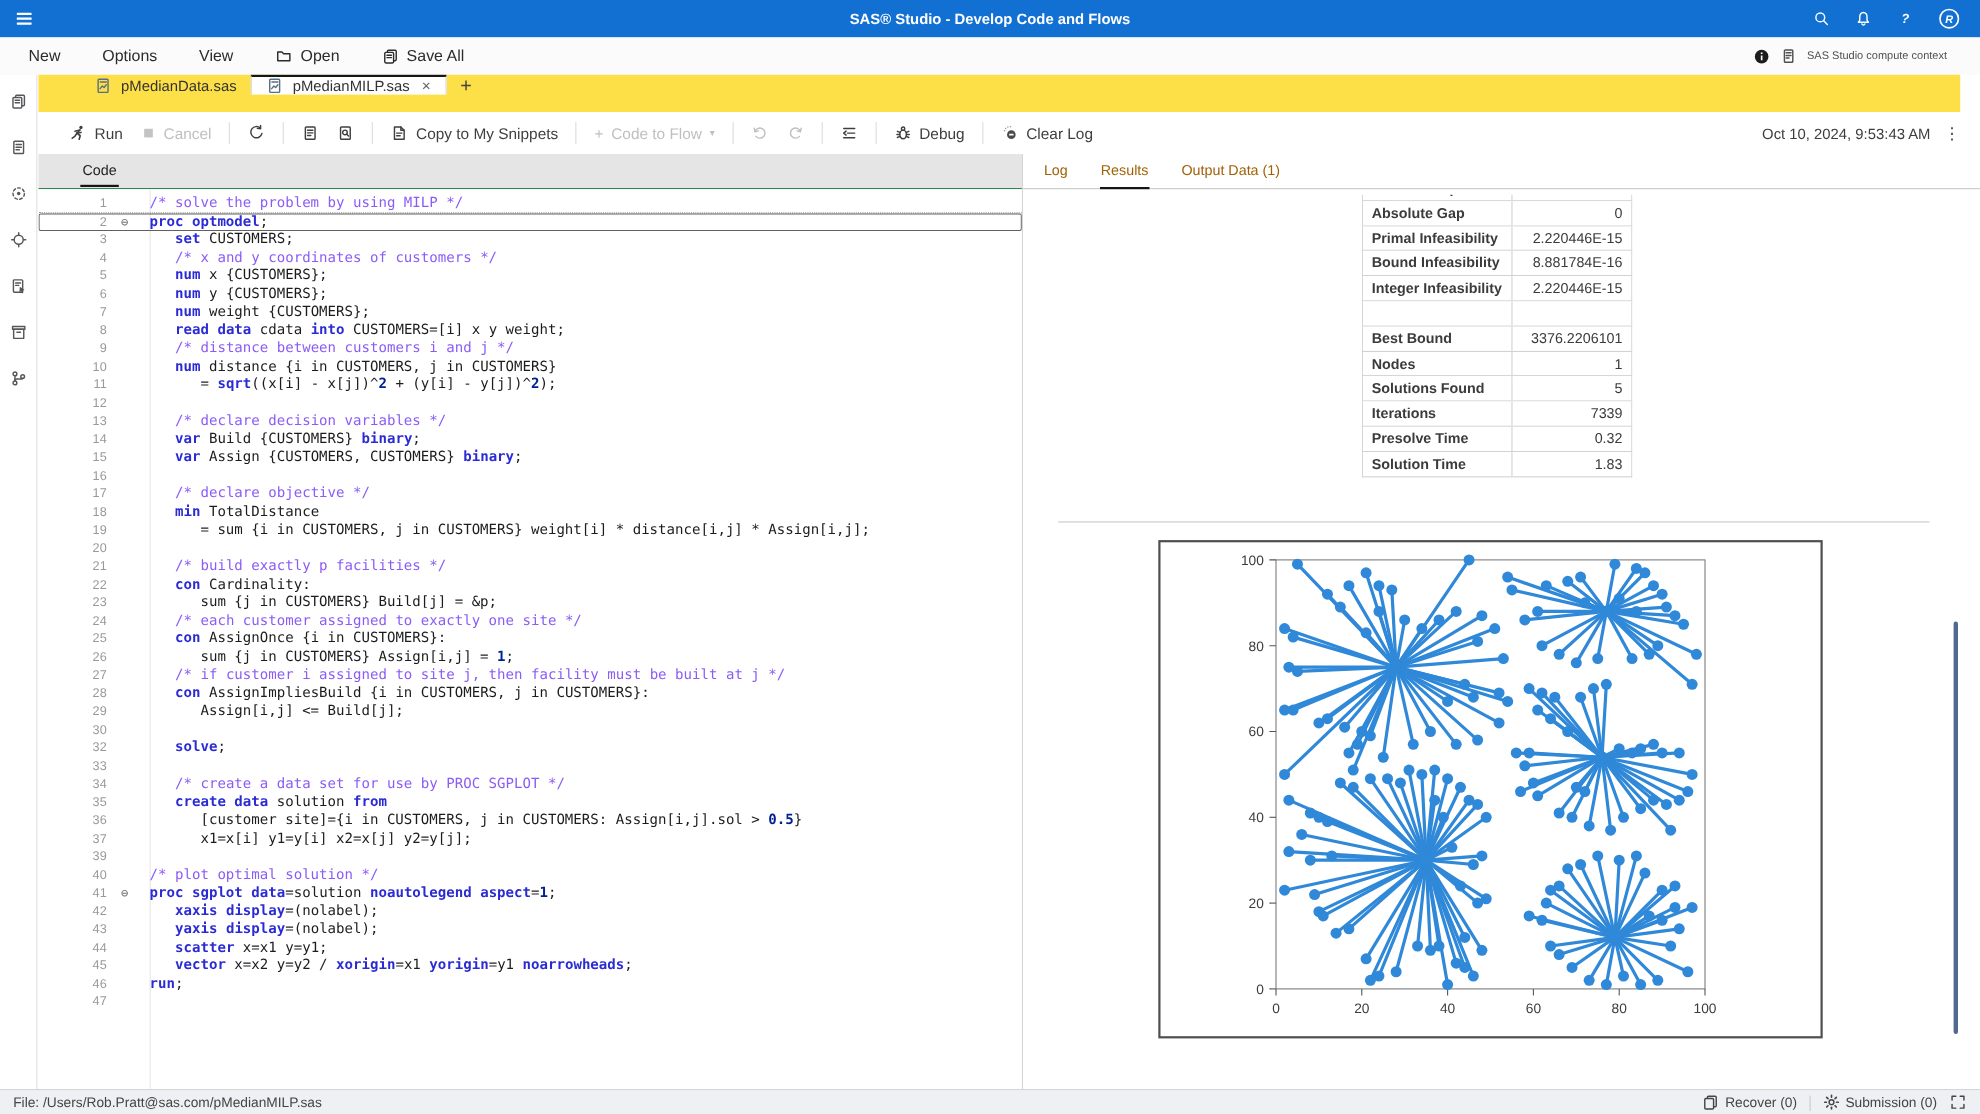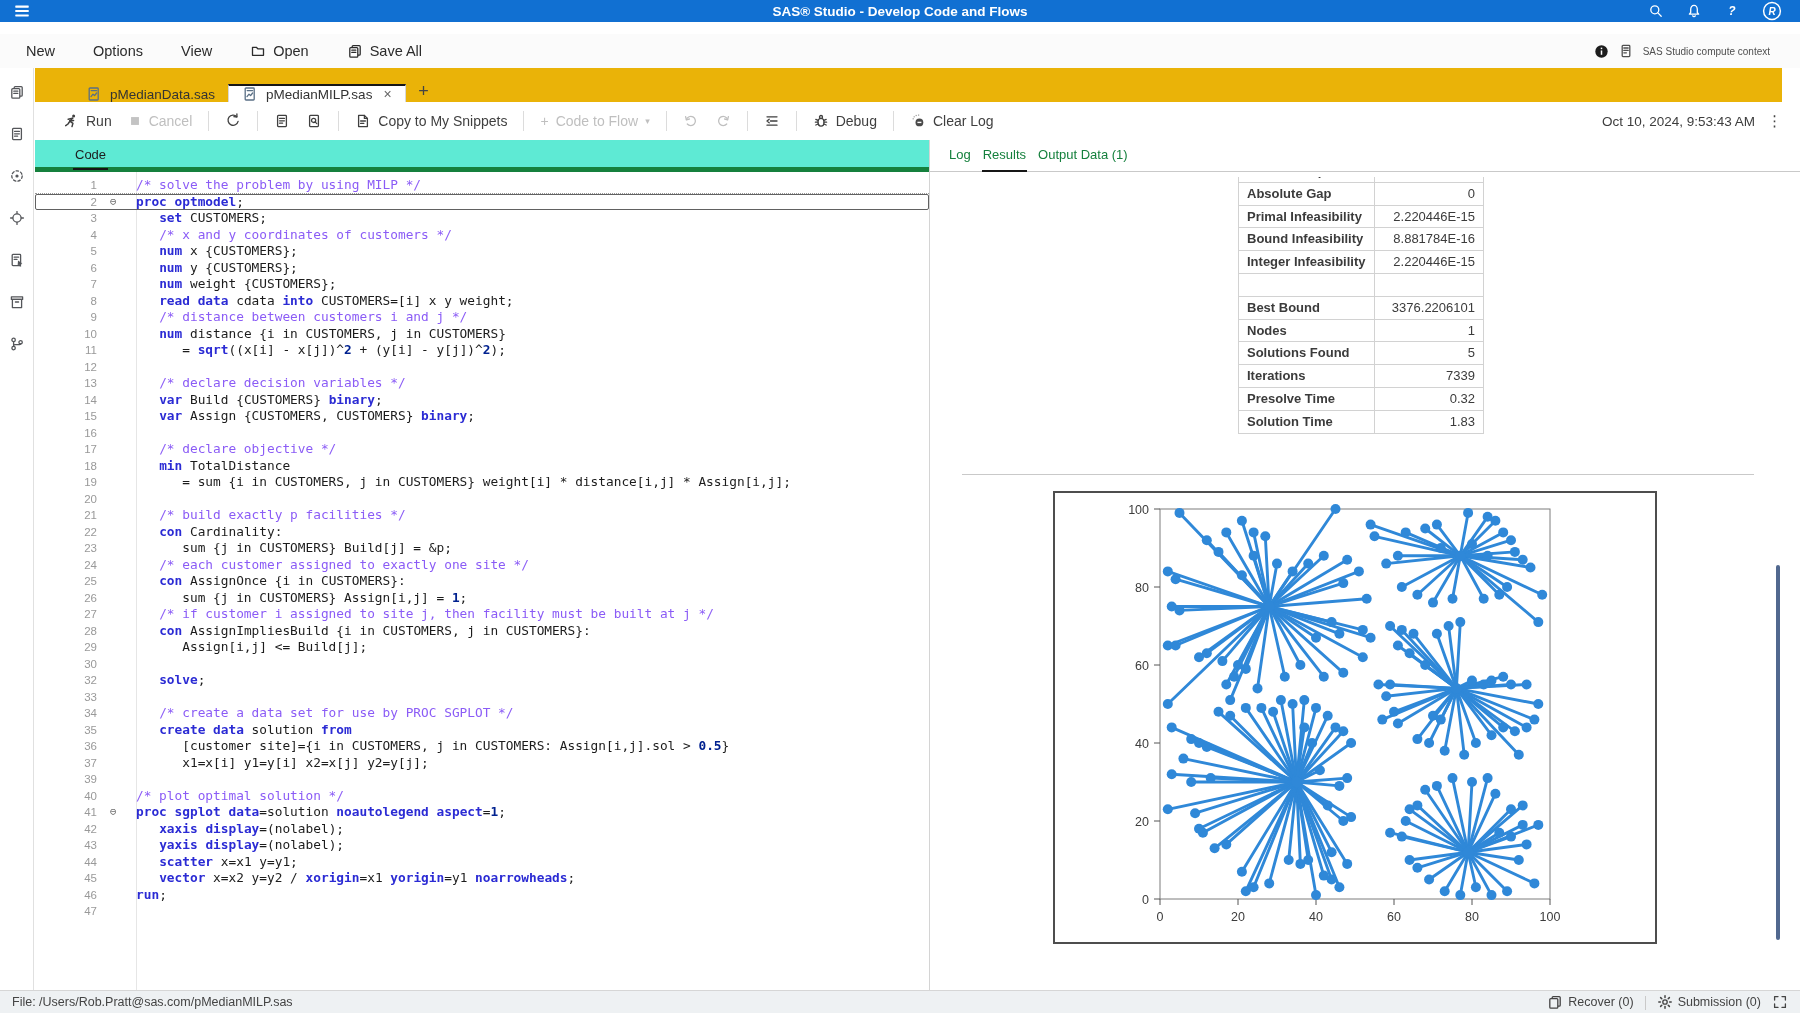--- a/index.html
+++ b/index.html
@@ -2,77 +2,77 @@
 <html><head>
 <meta charset="utf-8">
 <style>
   html,body{margin:0;padding:0}
   body{width:1800px;height:1013px;position:relative;overflow:hidden;background:#fff;
        font-family:"Liberation Sans",sans-serif;color:#222}
   svg{display:block}
   .ic{display:inline-flex;align-items:center;justify-content:center}
 
   
-  .titlebar{position:absolute;left:0;top:0;right:0;height:22px;background:#1170d2;display:flex;align-items:center;color:#fff}
+  .titlebar{position:absolute;left:0;top:0;right:0;height:34px;background:#1170d2;display:flex;align-items:center;color:#fff}
   .hamburger{width:44px;display:flex;justify-content:center;cursor:pointer}
   .t-title{position:absolute;left:0;right:0;text-align:center;font-size:13.5px;font-weight:bold;pointer-events:none}
   .t-right{margin-left:auto;display:flex;align-items:center;gap:22px;padding-right:18px;z-index:2}
 
   
   .menubar{position:absolute;left:0;top:34px;right:0;height:34px;background:#fbfbfb;display:flex;align-items:center;font-size:14.5px;color:#2b2b2b}
   .m-item{display:flex;align-items:center;gap:7px;padding:0 19px;cursor:pointer;height:100%}
   .m-item:first-child{padding-left:26px}
   .m-right{margin-left:auto;display:flex;align-items:center;gap:9px;padding-right:30px;font-size:10px;color:#4f4f4f}
 
   
   .rail{position:absolute;left:0;top:68px;bottom:23px;width:34px;background:#fff;border-right:1px solid #e0e0e0;
         display:flex;flex-direction:column;align-items:center;padding-top:16px;gap:26px;color:#54565a;box-sizing:border-box}
   .rail .ic{cursor:pointer}
   .splitter-dots{position:absolute;left:37px;top:512px;color:#8a8a8a;font-size:13px;line-height:6px;letter-spacing:0;cursor:col-resize}
 
   
-  .tabstrip{position:absolute;left:35px;top:68px;right:18px;height:34px;background:#eab308;display:flex;align-items:flex-end;padding-left:38px;box-sizing:border-box}
+  .tabstrip{position:absolute;left:35px;top:68px;right:18px;height:34px;background:#fde047;display:flex;align-items:flex-start;padding-left:38px;box-sizing:border-box}
   .tab{display:flex;align-items:center;gap:8px;padding:0 13px;font-size:13.5px;color:#333;cursor:pointer;
        border-top:2px solid transparent;box-sizing:border-box}
   .tab.active{background:#fff;border-top:2px solid #161616;border-left:1px solid #d8d8d8;border-right:1px solid #d8d8d8}
   .tab .x{color:#666;font-size:14px;margin-left:3px}
   .tab-add{width:36px;display:flex;align-items:center;justify-content:center;font-size:18px;color:#444;cursor:pointer}
 
   
   .toolbar{position:absolute;left:35px;top:102px;right:0;height:38px;background:#fff;display:flex;align-items:center;
            padding:0 18px 0 20px;box-sizing:border-box}
   .tbtn{display:flex;align-items:center;gap:7px;font-size:14px;color:#3f3f3f;background:none;border:none;
         padding:0 8px;font-family:inherit;cursor:pointer;height:28px}
   .tbtn.disabled{color:#bfbfbf}
   .vsep{width:1px;height:20px;background:#dcdcdc;margin:0 8px;flex:none}
   .tbR{margin-left:auto;display:flex;align-items:center;gap:12px;font-size:13.5px;color:#3d3d3d}
   .kebab{font-size:15px;color:#444;cursor:pointer}
 
   
-  .codehead{position:absolute;left:35px;top:140px;width:894px;height:32px;background:#5eead4;border-bottom:5px solid #15803d;box-sizing:border-box}
+  .codehead{position:absolute;left:35px;top:140px;width:894px;height:32px;background:#e5e5e5;border-bottom:1px solid #15803d;box-sizing:border-box}
   .codehead .lbl{display:inline-block;margin:7px 0 0 38px;padding:0 2px 6px;font-size:13px;color:#1d1d1d;border-bottom:2px solid #161616;cursor:pointer}
 
   
   .editor{position:absolute;left:35px;top:172px;width:894px;bottom:23px;background:#fff;overflow:hidden;
           font-family:"DejaVu Sans Mono","Liberation Mono",monospace;font-size:12.8px;padding-top:5px;box-sizing:border-box}
   .editor .gutborder{position:absolute;left:101px;top:0;bottom:0;border-left:1px solid #e6e6e6}
   .ln{display:flex;height:16.5px;line-height:16.5px;box-sizing:border-box;position:relative}
   .ln .no{width:62px;text-align:right;color:#999;font-size:11.5px;flex:none;padding-right:4px;font-family:"Liberation Sans",sans-serif}
   .ln .fold{width:35px;flex:none;color:#6e6e6e;font-size:11px;padding-left:9px;box-sizing:border-box}
   .ln .src{white-space:pre;color:#1c1c1c}
   .ln.cur{outline:1px solid #616161;outline-offset:-1px;border-radius:2px}
   .ln.dot{border-bottom:1px dotted #9a9a9a}
   .k{color:#2b2bd4;font-weight:bold}
   .c{color:#8b5cf6}
   .n{color:#00218f;font-weight:bold}
 
   
   .vdivider{position:absolute;left:929px;top:140px;bottom:23px;width:1px;background:#d4d4d4}
   .results{position:absolute;left:930px;top:140px;right:0;bottom:23px;background:#fff}
-  .res-tabs{height:32px;border-bottom:1px solid #c9c9c9;display:flex;gap:10px;padding-left:18px;box-sizing:border-box;font-size:13px;color:#15803d}
+  .res-tabs{height:32px;border-bottom:1px solid #c9c9c9;display:flex;gap:28px;padding-left:18px;box-sizing:border-box;font-size:13px;color:#a16207}
   .res-tab{padding:7px 1px 0;box-sizing:border-box;cursor:pointer;height:32px}
   .res-tab.active{border-bottom:2px solid #161616}
 
   .res-table-wrap{position:absolute;left:308px;top:37px;width:246px;height:259px;overflow:hidden}
   .rrow{display:flex;height:22.8px;line-height:22.6px;border-bottom:1px solid #d2d2d2;border-left:1px solid #d2d2d2;border-right:1px solid #d2d2d2;
         box-sizing:border-box;font-size:13px;color:#3b3b3b;background:#fff}
   .rrow .lab{width:136px;padding-left:8px;font-weight:bold;border-right:1px solid #d2d2d2;box-sizing:border-box;overflow:hidden;white-space:nowrap}
   .rrow .val{flex:1;text-align:right;padding-right:8px;overflow:hidden;white-space:nowrap}
   .rrow.partial{margin-top:-17px}
 

